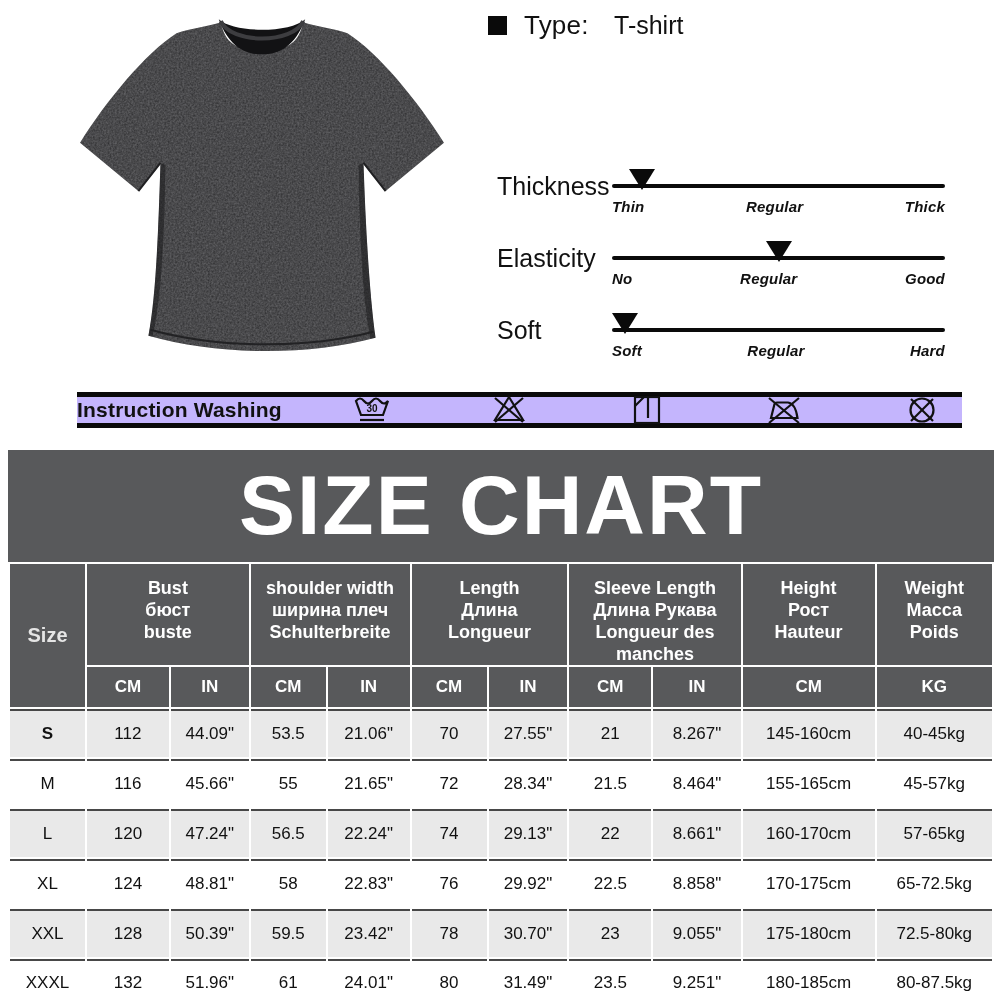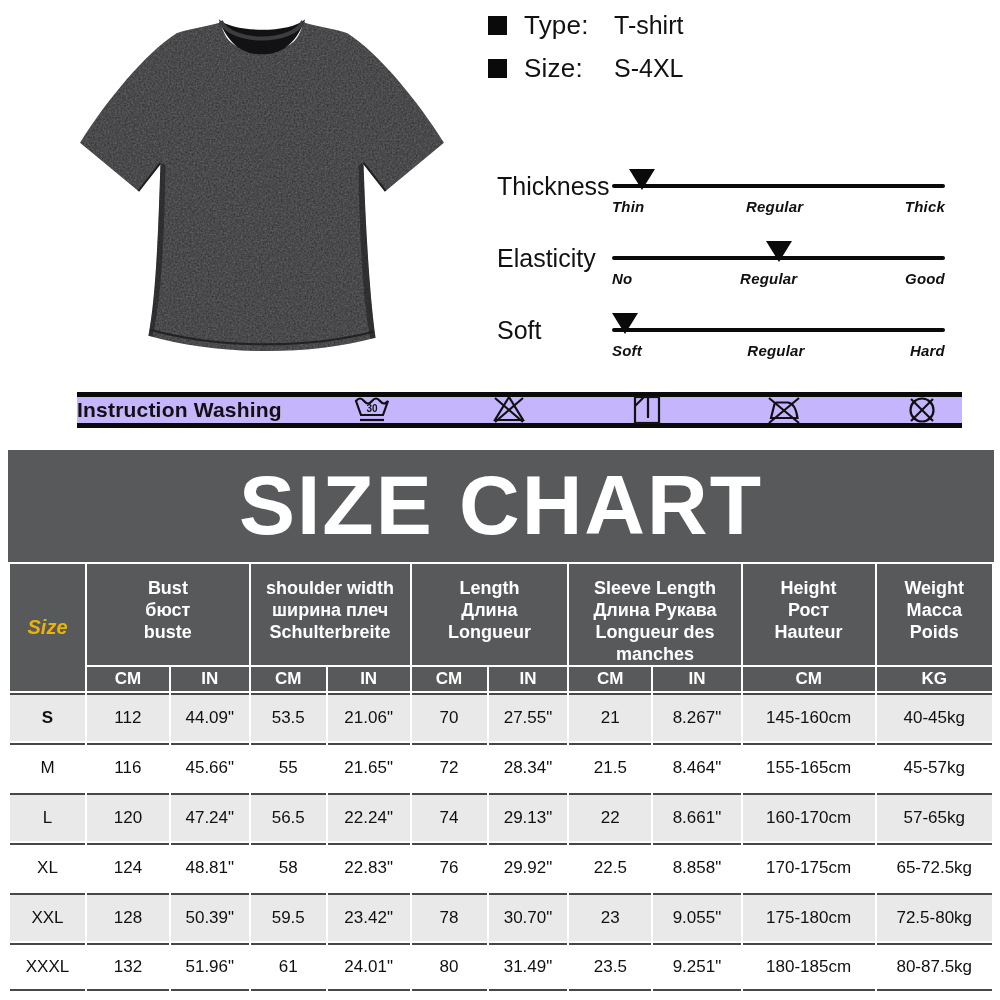--- a/index.html
+++ b/index.html
@@ -52,22 +52,22 @@
     height:112px; background:#58595b; color:#fff; text-align:center;
     font-size:84px; font-weight:700; line-height:110px; letter-spacing:2px;
     transform-origin:center; white-space:nowrap;
   }
   table { width:100%; border-collapse:separate; border-spacing:2px; table-layout:fixed; }
   th.head {
     background:#58595b; color:#fff; font-weight:700; font-size:18px;
     height:88px; vertical-align:top; padding-top:13px; line-height:22px;
     white-space:pre-line; overflow:hidden; text-align:center;
   }
-  th.size-head { background:#58595b; color:#eab308; font-weight:700; font-size:20px; vertical-align:middle; text-align:center;font-style:italic; }
-  th.unit { background:#58595b; color:#fff; font-weight:700; font-size:17px; height:24px; text-align:center; }
+  th.size-head { background:#58595b; color:#e5e5e5; font-weight:700; font-size:20px; vertical-align:middle; text-align:center; }
+  th.unit { background:#58595b; color:#fff; font-weight:700; font-size:17px; height:40px; text-align:center; }
   td { text-align:center; font-size:17px; height:48px; border-top:2px solid #474747; background:#fff; }
   tr.alt td { background:#e9e9e9; }
   tbody tr:last-child td { border-bottom:2px solid #474747; }
   td.size-cell { font-size:17px; }
   td.size-cell.bold { font-weight:700; }
 </style>
 </head>
 <body>
 
 <div class="page">
@@ -92,25 +92,20 @@
     <path d="M152 19 C162 42 224 42 234 19" stroke="#3d3d40" stroke-width="4" fill="none"></path>
     <path d="M92 160 L70 188 M294 160 L316 188" stroke="#202022" stroke-width="2" fill="none"></path>
     <path d="M82 326 C150 345 238 345 304 328" stroke="#222224" stroke-width="2" fill="none"></path>
   </svg>
 
   <div class="specs">
     <div class="spec-row">
       <span class="bullet"></span>
       <span class="spec-label">Type:</span>
       <span class="spec-value">T-shirt</span>
-    </div>
-    <div class="spec-row">
-      <span class="bullet"></span>
-      <span class="spec-label">Size:</span>
-      <span class="spec-value">S-4XL</span>
     </div>
   </div>
 
   <div class="sliders">
     <div class="slider-row">
       <span class="attr-name">Thickness</span>
       <div class="track-wrap">
         <div class="track"></div>
         <div class="marker" style="left: 9%;"></div>
         <div class="scale">

